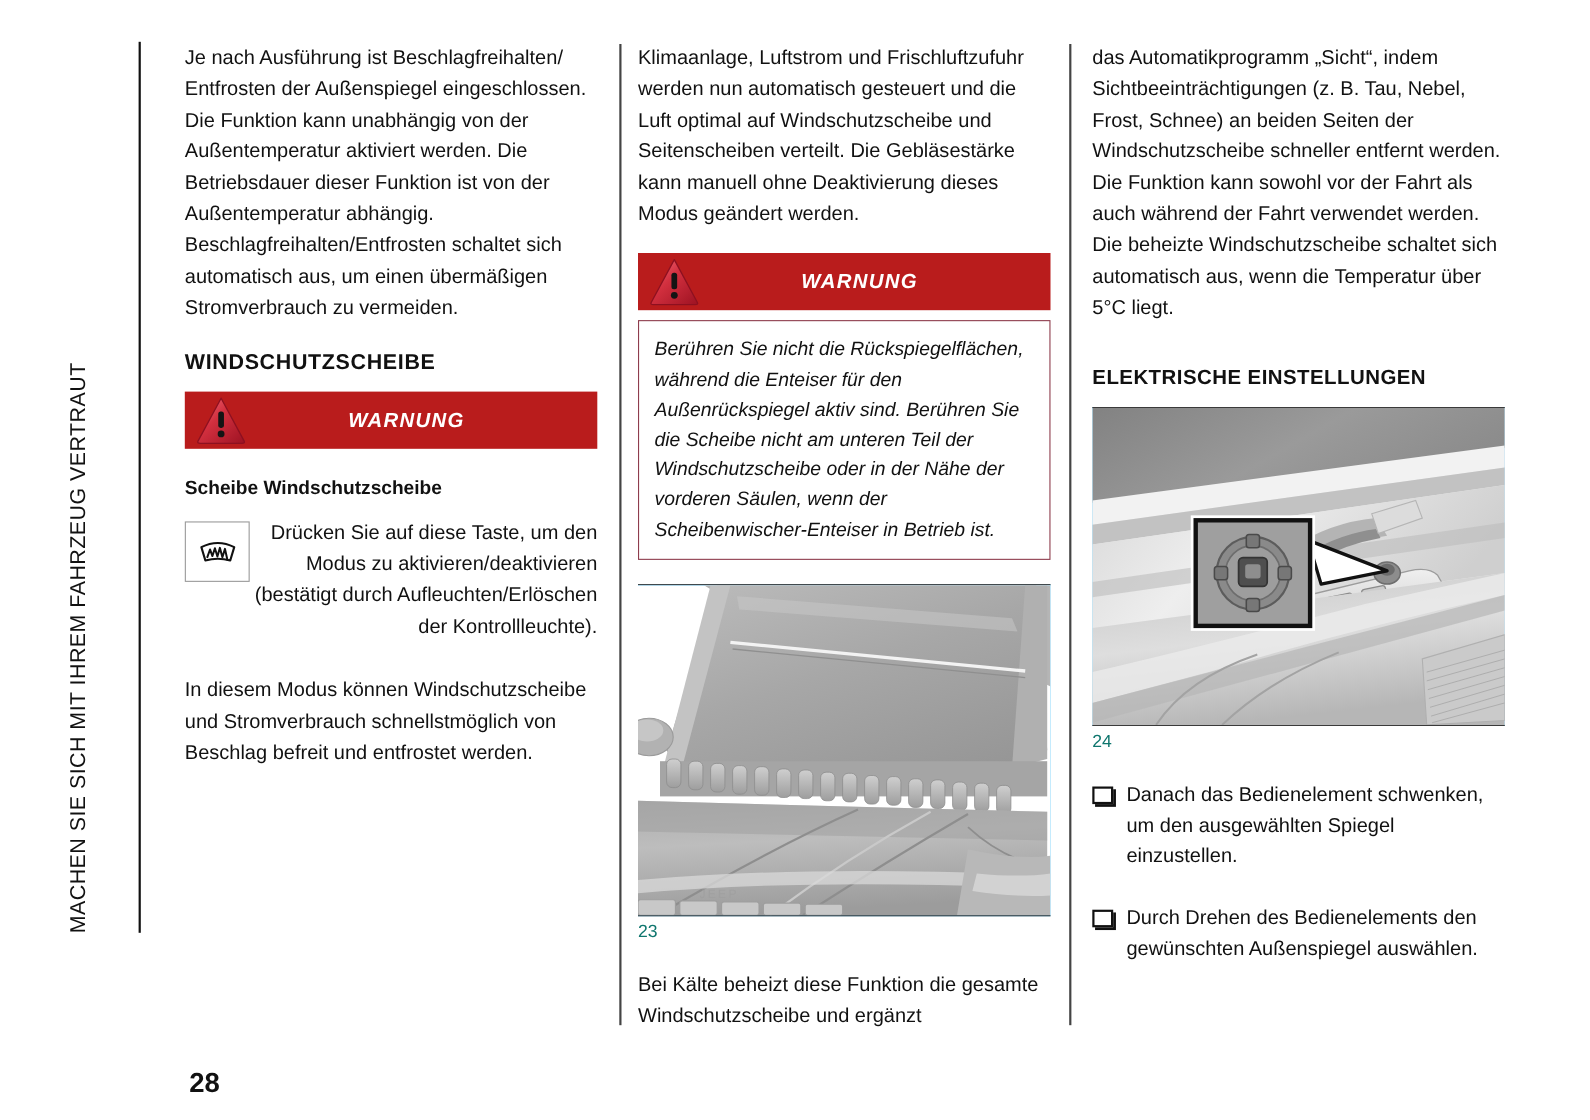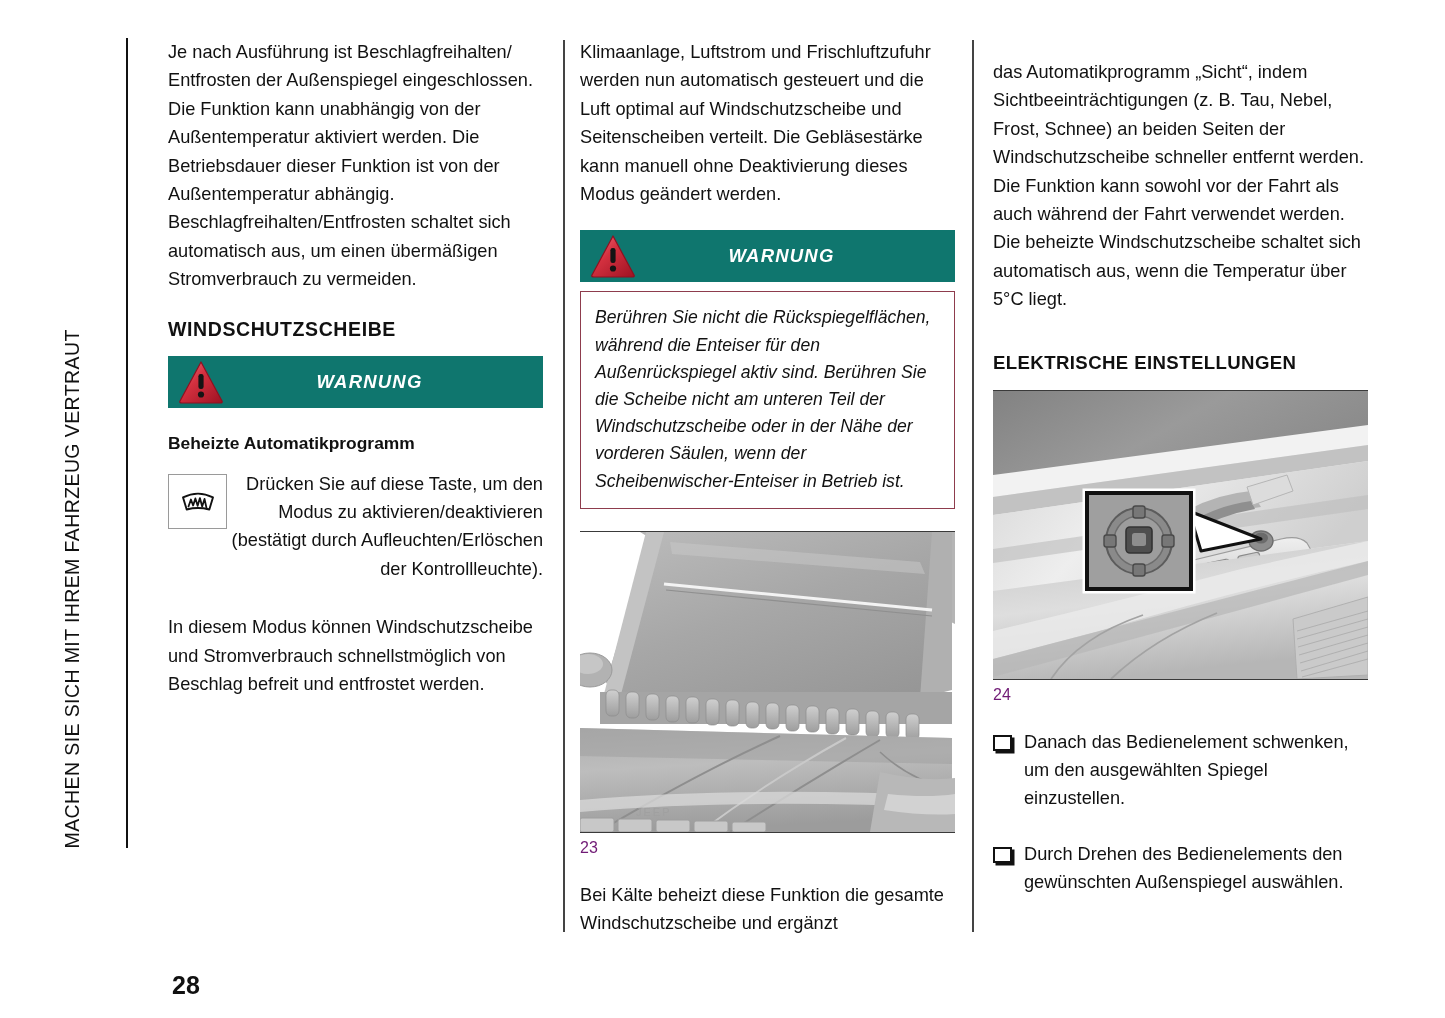--- a/index.html
+++ b/index.html
@@ -32,21 +32,21 @@
   }
   .runhead .rh-rule{
     position:absolute;right:0;top:0;bottom:0;
     width:2px;background:#111;
   }
 
   
   .col{position:absolute;top:38px;width:375px;}
   .col-1{left:168px;}
   .col-2{left:580px;}
-  .col-3{left:993px;margin-top:20px;}
+  .col-3{left:993px;}
   .coldiv{position:absolute;top:40px;width:1.5px;height:892px;background:#444;}
   .coldiv-a{left:563px;}
   .coldiv-b{left:972px;}
 
   p.body{
     margin:0;
     font-size:18.2px;
     line-height:28.4px;
     color:#111;
   }
@@ -80,21 +80,21 @@
     font-size:17.4px;
     font-weight:bold;
     line-height:26px;
     color:#111;
   }
 
   
   .warnbar{
     position:relative;
     height:52px;
-    background:#0f766e;
+    background:#b91c1c;
     display:flex;align-items:center;justify-content:center;
   }
   .warnbar .tri{
     position:absolute;left:10px;top:4px;
     width:46px;height:44px;
   }
   .warnbar .wlabel{
     font-size:18.5px;
     font-style:italic;
     font-weight:bold;
@@ -134,21 +134,21 @@
   .figbox{
     border-top:1.5px solid #3a3a3a;
     border-bottom:1.5px solid #3a3a3a;
     background:#7dd3fc;
     overflow:hidden;
   }
   .figcap{
     font-size:16px;
     line-height:22px;
     margin-top:4px;
-    color:#701a75;
+    color:#0f766e;
   }
 
   
   ul.sqlist{list-style:none;margin:0;padding:0;}
   ul.sqlist li{
     position:relative;
     padding-left:31px;
     font-size:18.2px;
     line-height:28.4px;
     color:#111;
@@ -203,21 +203,21 @@
             <path d="M23 2 L44 41 Q45 43 42 43 L4 43 Q1 43 2 41 Z" fill="url(#wg1)" stroke="#8d1020" stroke-width="1.2" stroke-linejoin="round"></path>
             <rect x="20.4" y="14" width="5.2" height="15" rx="2.3" fill="#141414"></rect>
             <circle cx="23" cy="34.5" r="3.1" fill="#141414"></circle>
           </svg>
         </span>
         <span class="wlabel">WARNUNG</span>
       </div>
     </div>
 
     <div class="gap-md"></div>
-    <h4 class="subsub">Beheizte Automatikprogramm</h4>
+    <h4 class="subsub">Scheibe Windschutzscheibe</h4>
 
     <div class="gap-sm"></div>
     <div class="iconrow">
       <span class="iconbox">
         <svg viewBox="0 0 44 32" width="40" height="29" aria-hidden="true">
           <path d="M5.5 11.5 Q22 3.2 38.5 11.5 L34.5 24.8 Q22 21.6 9.5 24.8 Z" fill="none" stroke="#111" stroke-width="2.1" stroke-linejoin="round"></path>
           <path d="M11.5 21.5 L14.2 13.8 L16.6 20.4 L19.1 12.6 L21.6 20.8 L24.1 12.2 L26.6 21.6 L29.2 13.2 L31.6 24.2" fill="none" stroke="#111" stroke-width="2" stroke-linejoin="round" stroke-linecap="round"></path>
         </svg>
       </span>
       <p class="itext">Drücken Sie auf diese Taste, um den Modus zu aktivieren/deaktivieren (bestätigt durch Aufleuchten/Erlöschen der Kontrollleuchte).</p>

